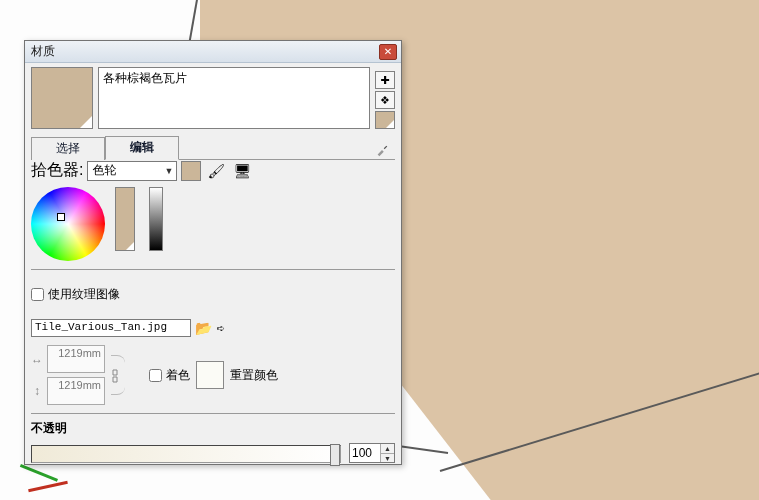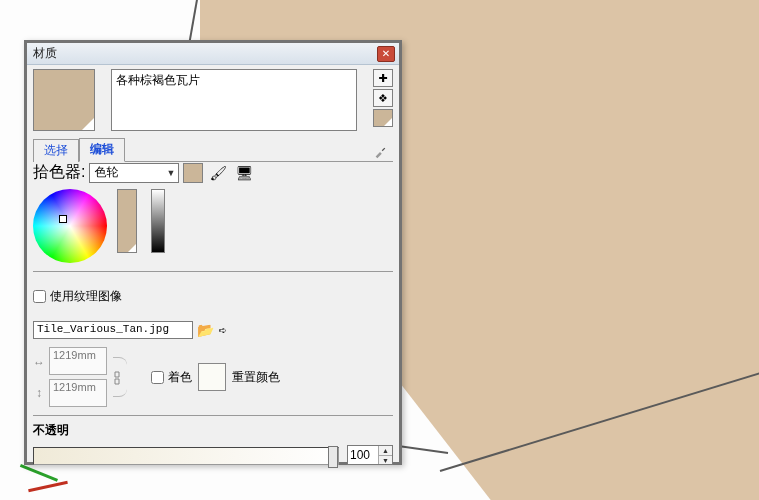--- a/index.html
+++ b/index.html
@@ -53,21 +53,21 @@
     transform: rotate(-12deg);
   }
 
   
   .window {
     position: absolute;
     left: 24px; top: 40px;
     width: 378px;
     height: 425px;
     background: #f0f0f0;
-    border: 3px solid #737373;
+    border: 1px solid #737373;
     box-shadow: 2px 2px 6px rgba(0,0,0,.25);
   }
   .titlebar {
     height: 22px;
     background: linear-gradient(#eef2f6,#d8e1eb);
     border-bottom: 1px solid #b5c3d1;
     display: flex; align-items: center;
     padding: 0 4px 0 6px;
     font-size: 12px;
   }
@@ -79,21 +79,21 @@
     display: flex; align-items: center; justify-content: center;
     color: #fff; font-size: 10px; line-height: 1;
     border-radius: 2px;
   }
 
   .body {
     padding: 4px 6px 6px 6px;
   }
 
   .top-row {
-    display: flex; gap: 16px; align-items: flex-start;
+    display: flex; gap: 5px; align-items: flex-end;
   }
   .preview-big {
     width: 62px; height: 62px;
     background: #cbb699;
     border: 1px solid #808080;
     position: relative;
   }
   .preview-big::after{
     content:"";
     position:absolute; right:0; bottom:0;
@@ -126,27 +126,27 @@
     border-left:8px solid transparent; border-bottom:8px solid #fff;
   }
 
   .tabs {
     display: flex; align-items: flex-end;
     border-bottom: 1px solid #999;
     margin-top: 6px;
     gap: 0;
   }
   .tab {
-    padding: 2px 10px 3px;
+    padding: 2px 24px 3px;
     border: 1px solid #999;
     border-bottom: none;
     background: #f0f0f0;
     font-size: 12px;
     position: relative; top: 1px;
-    color: #1d4ed8;
+    color: #0f172a;
   }
   .tab.active {
     background: #f0f0f0;
     border-bottom: 1px solid #f0f0f0;
     font-weight: bold;
   }
   .eyedrop {
     margin-left: auto; margin-right: 4px;
     width: 18px; height: 18px;
     display:flex;align-items:center;justify-content:center;
@@ -224,21 +224,21 @@
   .folder-icon { font-size:14px; }
 
   .dim-grid {
     display:flex; gap:6px; align-items:center; margin-top:8px;
   }
   .dim-col { display:flex; flex-direction:column; gap:4px; }
   .dim-row { display:flex; align-items:center; gap:4px; }
   .dim-row .arr { color:#888; font-size:12px; width:12px; text-align:center; }
   .dim-input {
     width: 58px; height:28px; border:1px solid #aaa;
-    background:#fafafa; font-size:11px; padding:1px 3px; color:#777;
+    background:#fafafa; font-size:11px; padding:1px 3px; color:#777;text-align:right;
   }
   .chain {
     width:14px; height:40px;
     border:1px solid #bbb; border-left:none; border-right:none;
     border-radius: 0 8px 8px 0;
     position:relative;
   }
   .chain svg { position:absolute; left:-2px; top:12px; }
   .color-big {
     width:28px; height:28px; border:1px solid #888;

